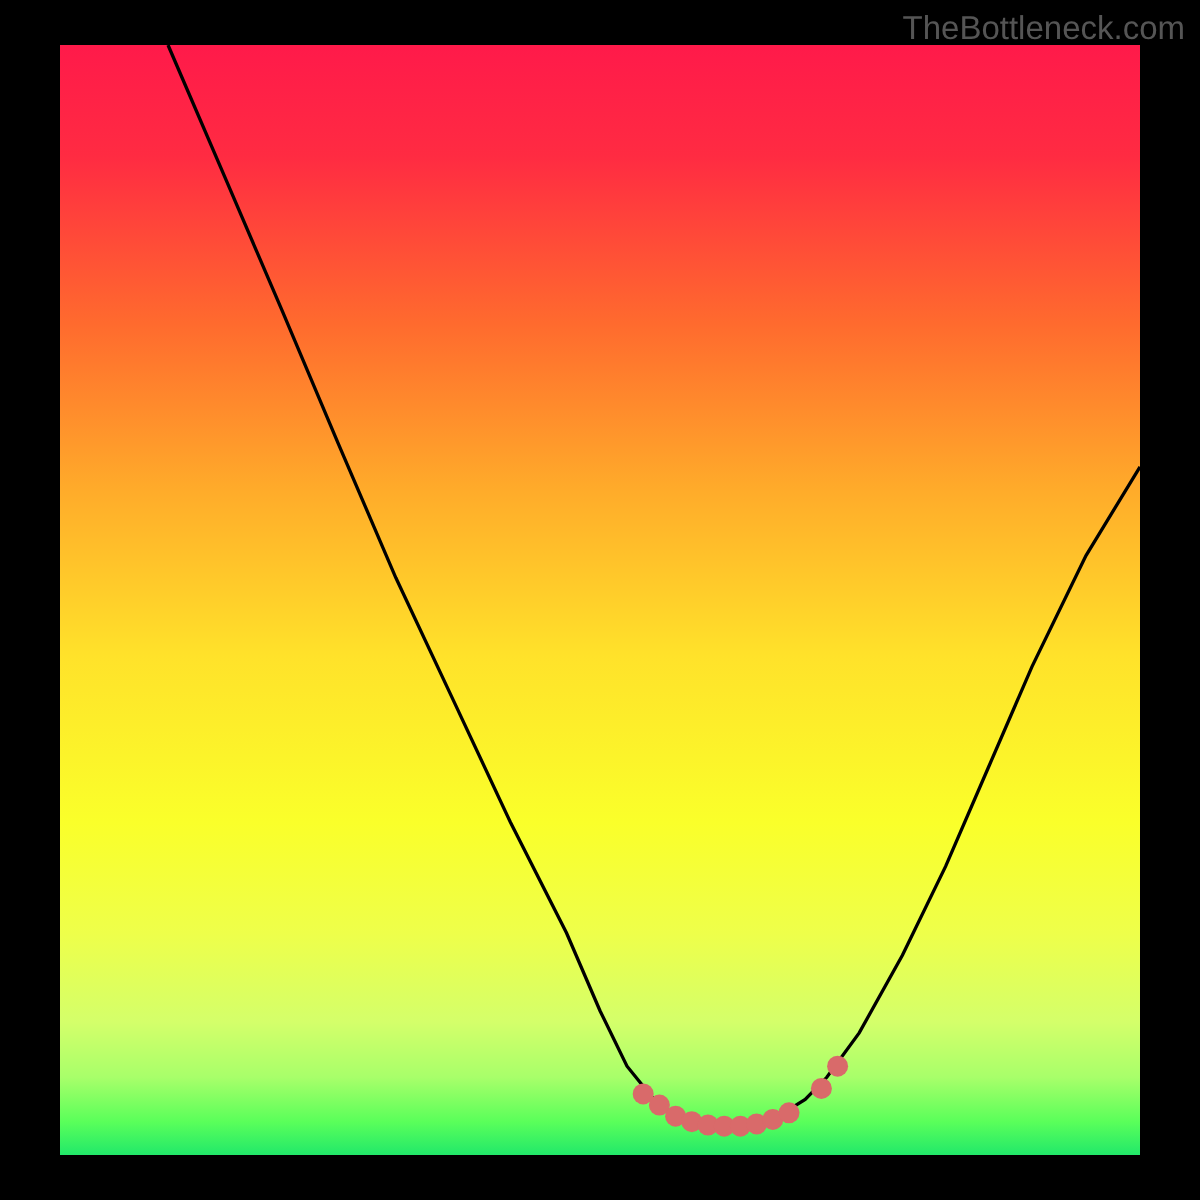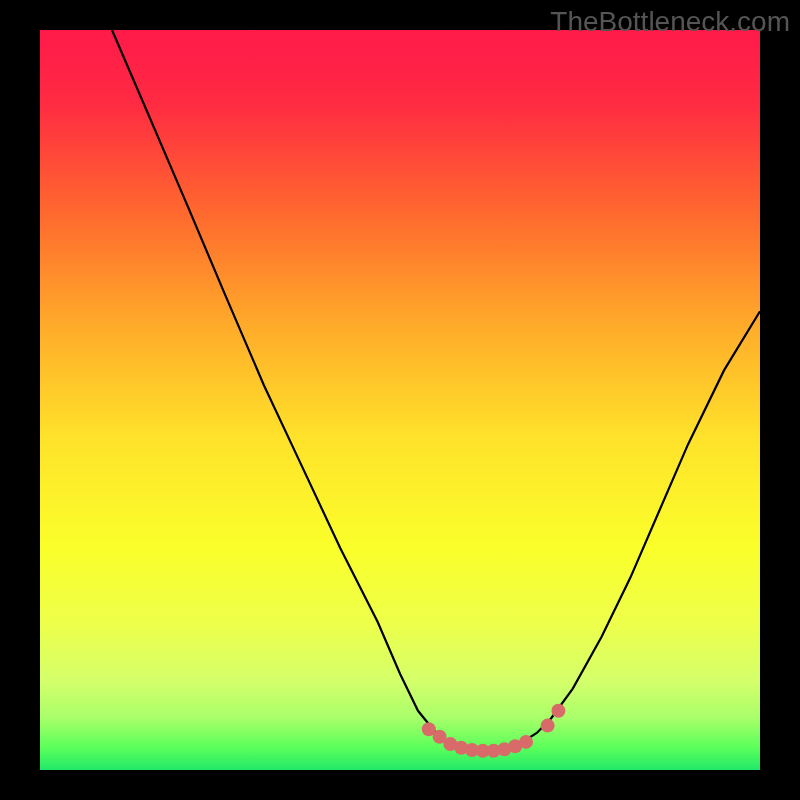--- a/index.html
+++ b/index.html
@@ -9,21 +9,21 @@
     height: 800px;
     background: #000;
     position: relative;
     font-family: Arial, sans-serif;
   }
   .watermark {
     position: absolute;
     top: 6px;
     right: 10px;
     color: #555;
-    font-size: 28px;
+    font-size: 22px;
     z-index: 10;
   }
   svg {
     display: block;
   }
 </style>
 </head>
 <body>
 
 <div class="watermark">TheBottleneck.com</div>

